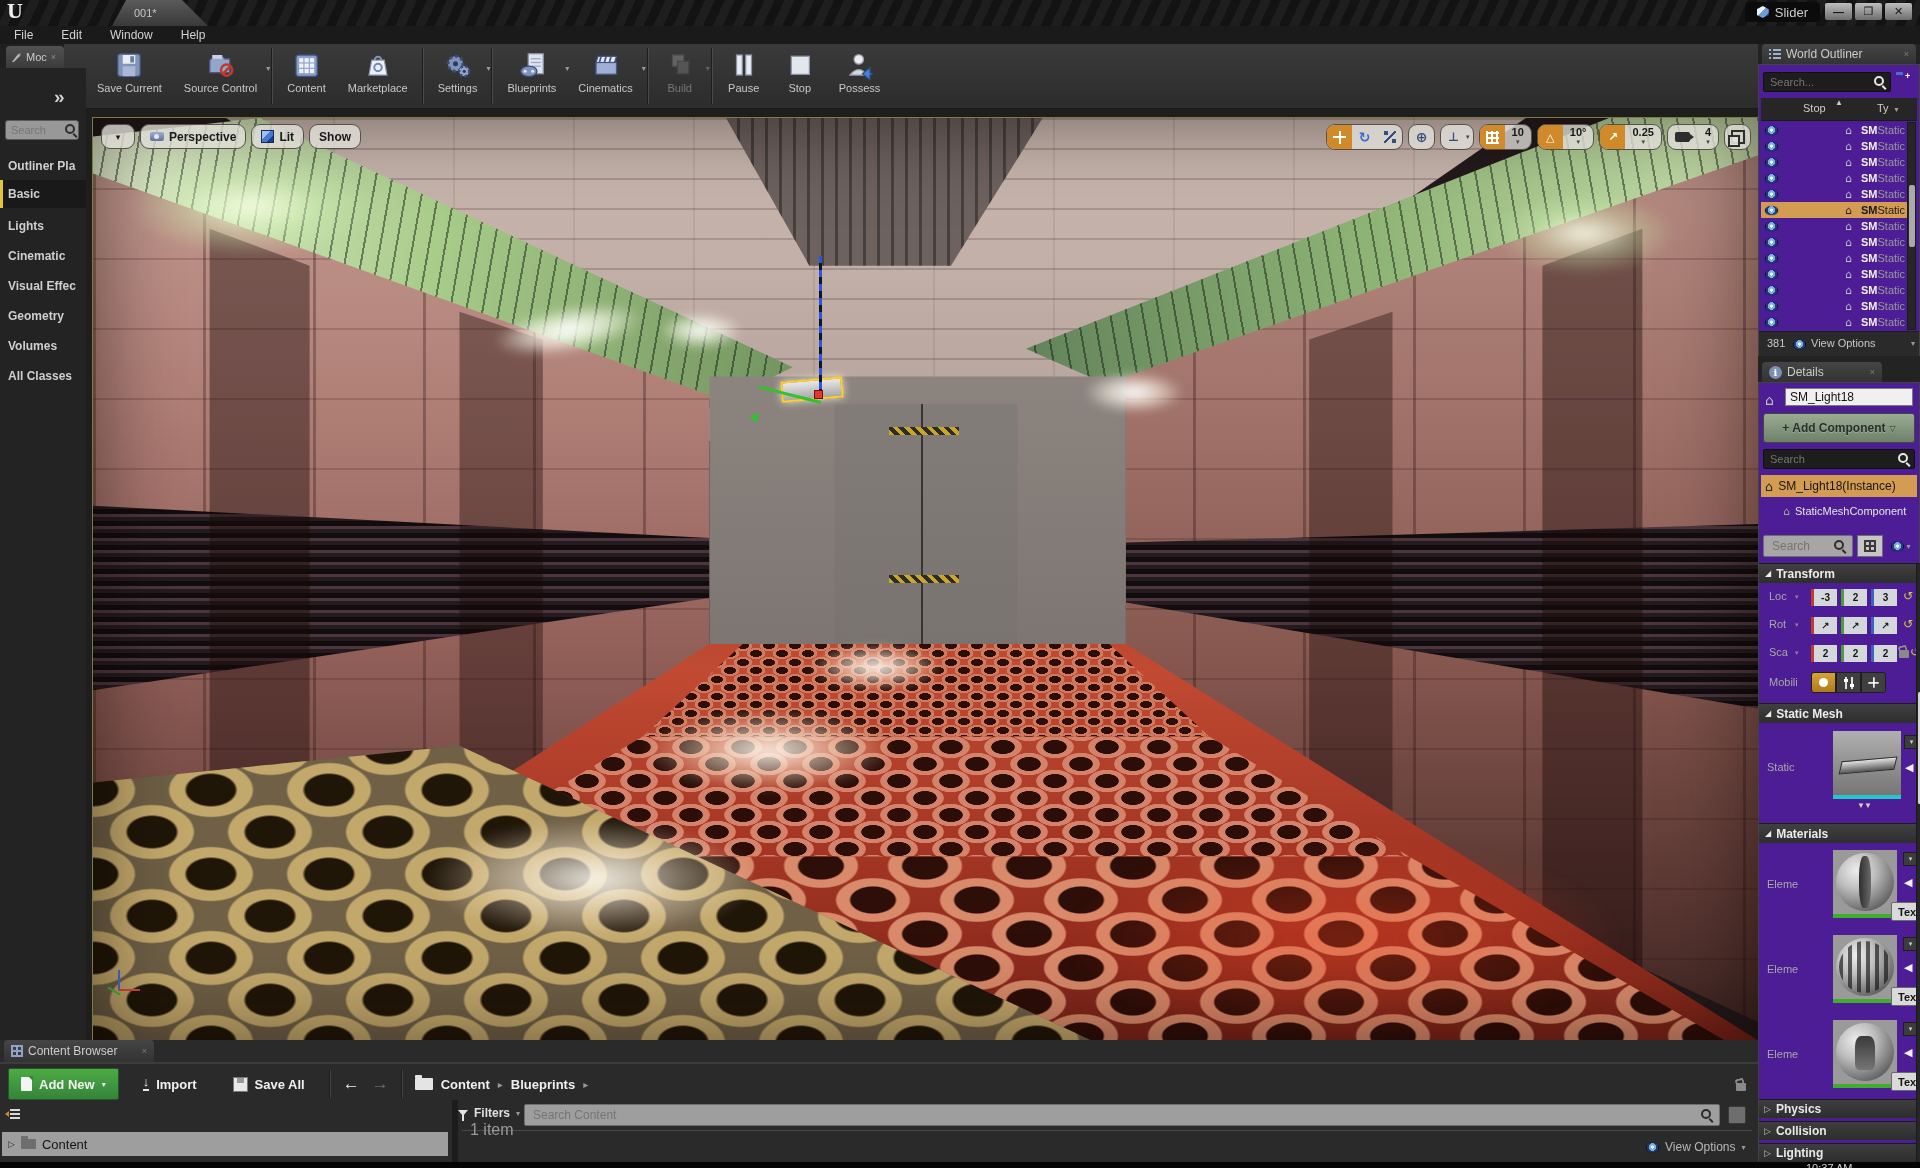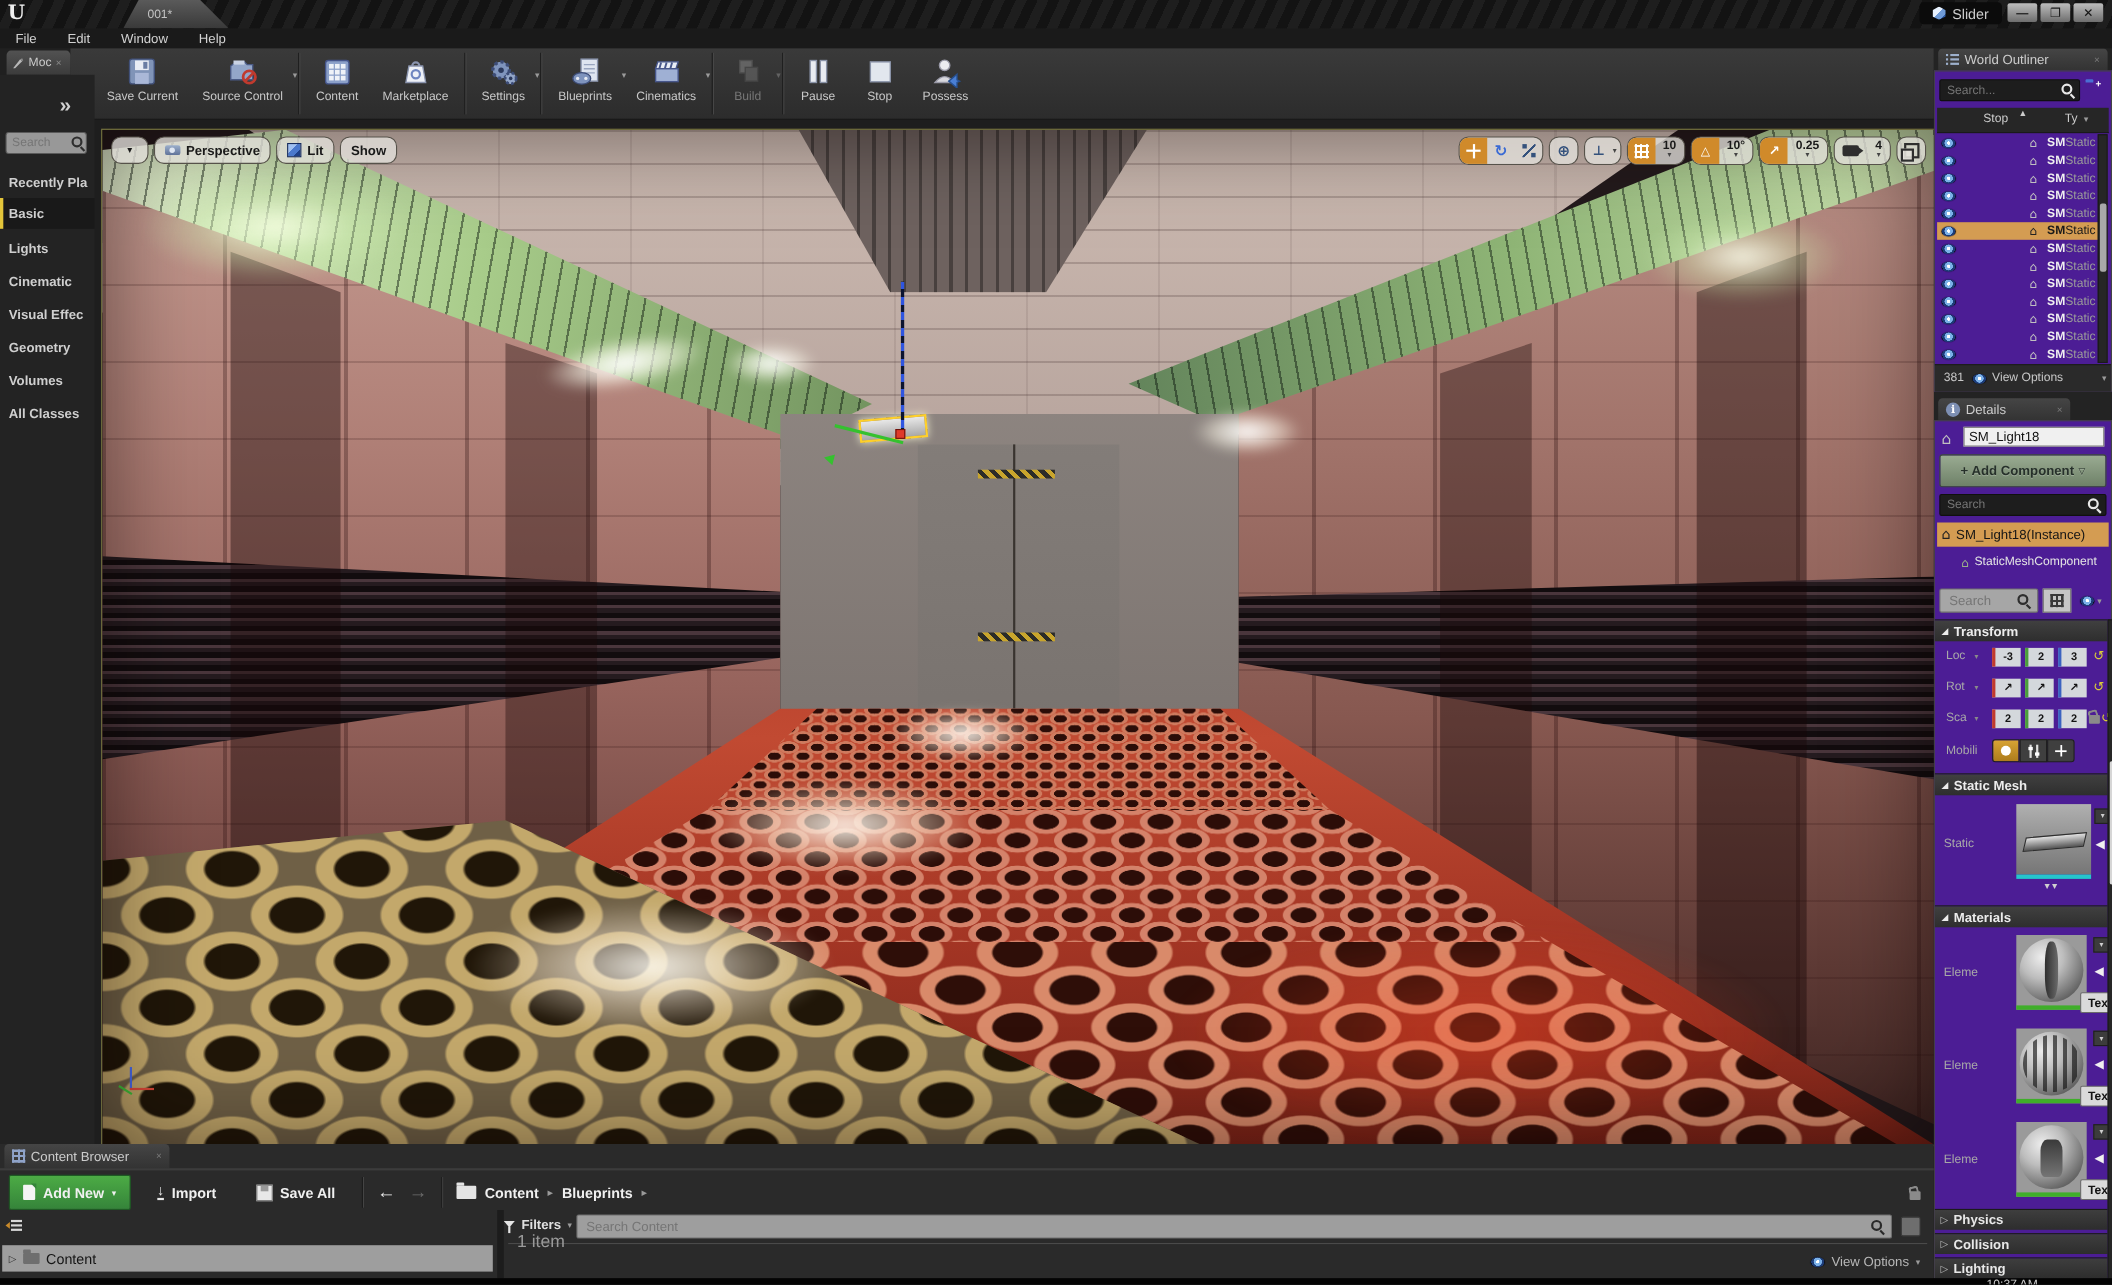--- a/index.html
+++ b/index.html
@@ -350,21 +350,21 @@
     <span style="color:#8a8a8a;font-size:9px;">×</span>
   </div>
 
   <div class="modes-panel">
     <span class="modes-chev">»</span>
     <div class="modes-search">
       <input placeholder="Search" style="">
       <span class="mag" style="color:#2e2e2e;"></span>
     </div>
     <div class="mode-item" style="top:84px;">
-        <span>Recently Pla</span>
+        <span>Outliner Pla</span>
       </div>
     <div class="mode-item sel" style="top:112px;">
         <span>Basic</span>
       </div>
     <div class="mode-item" style="top:144px;">
         <span>Lights</span>
       </div>
     <div class="mode-item" style="top:174px;">
         <span>Cinematic</span>
       </div>

